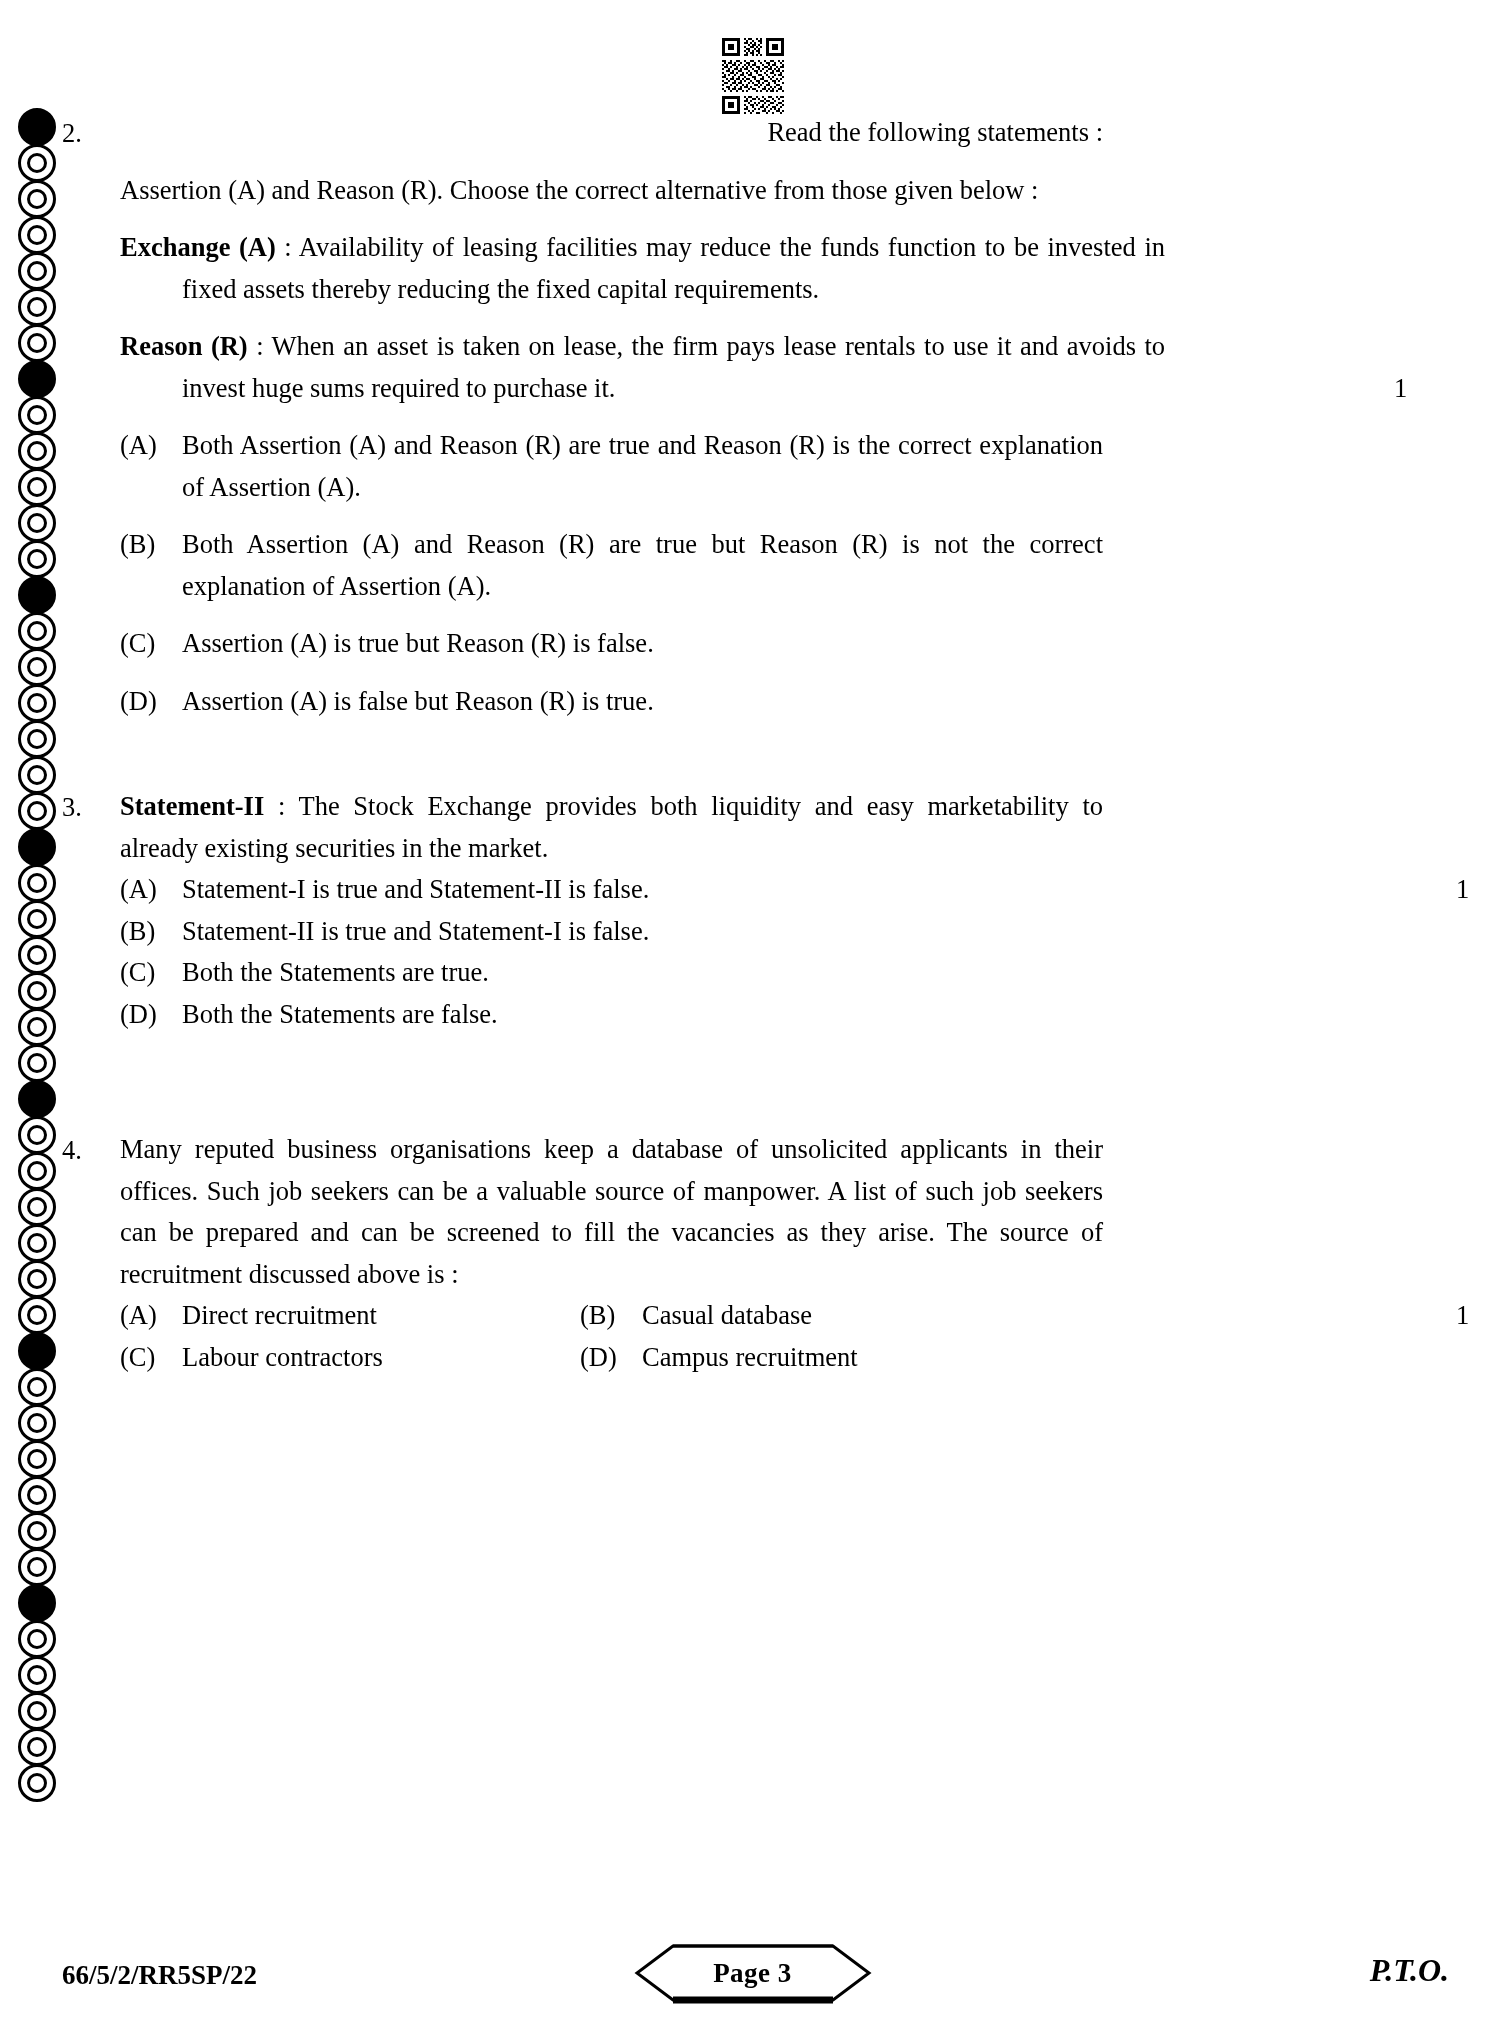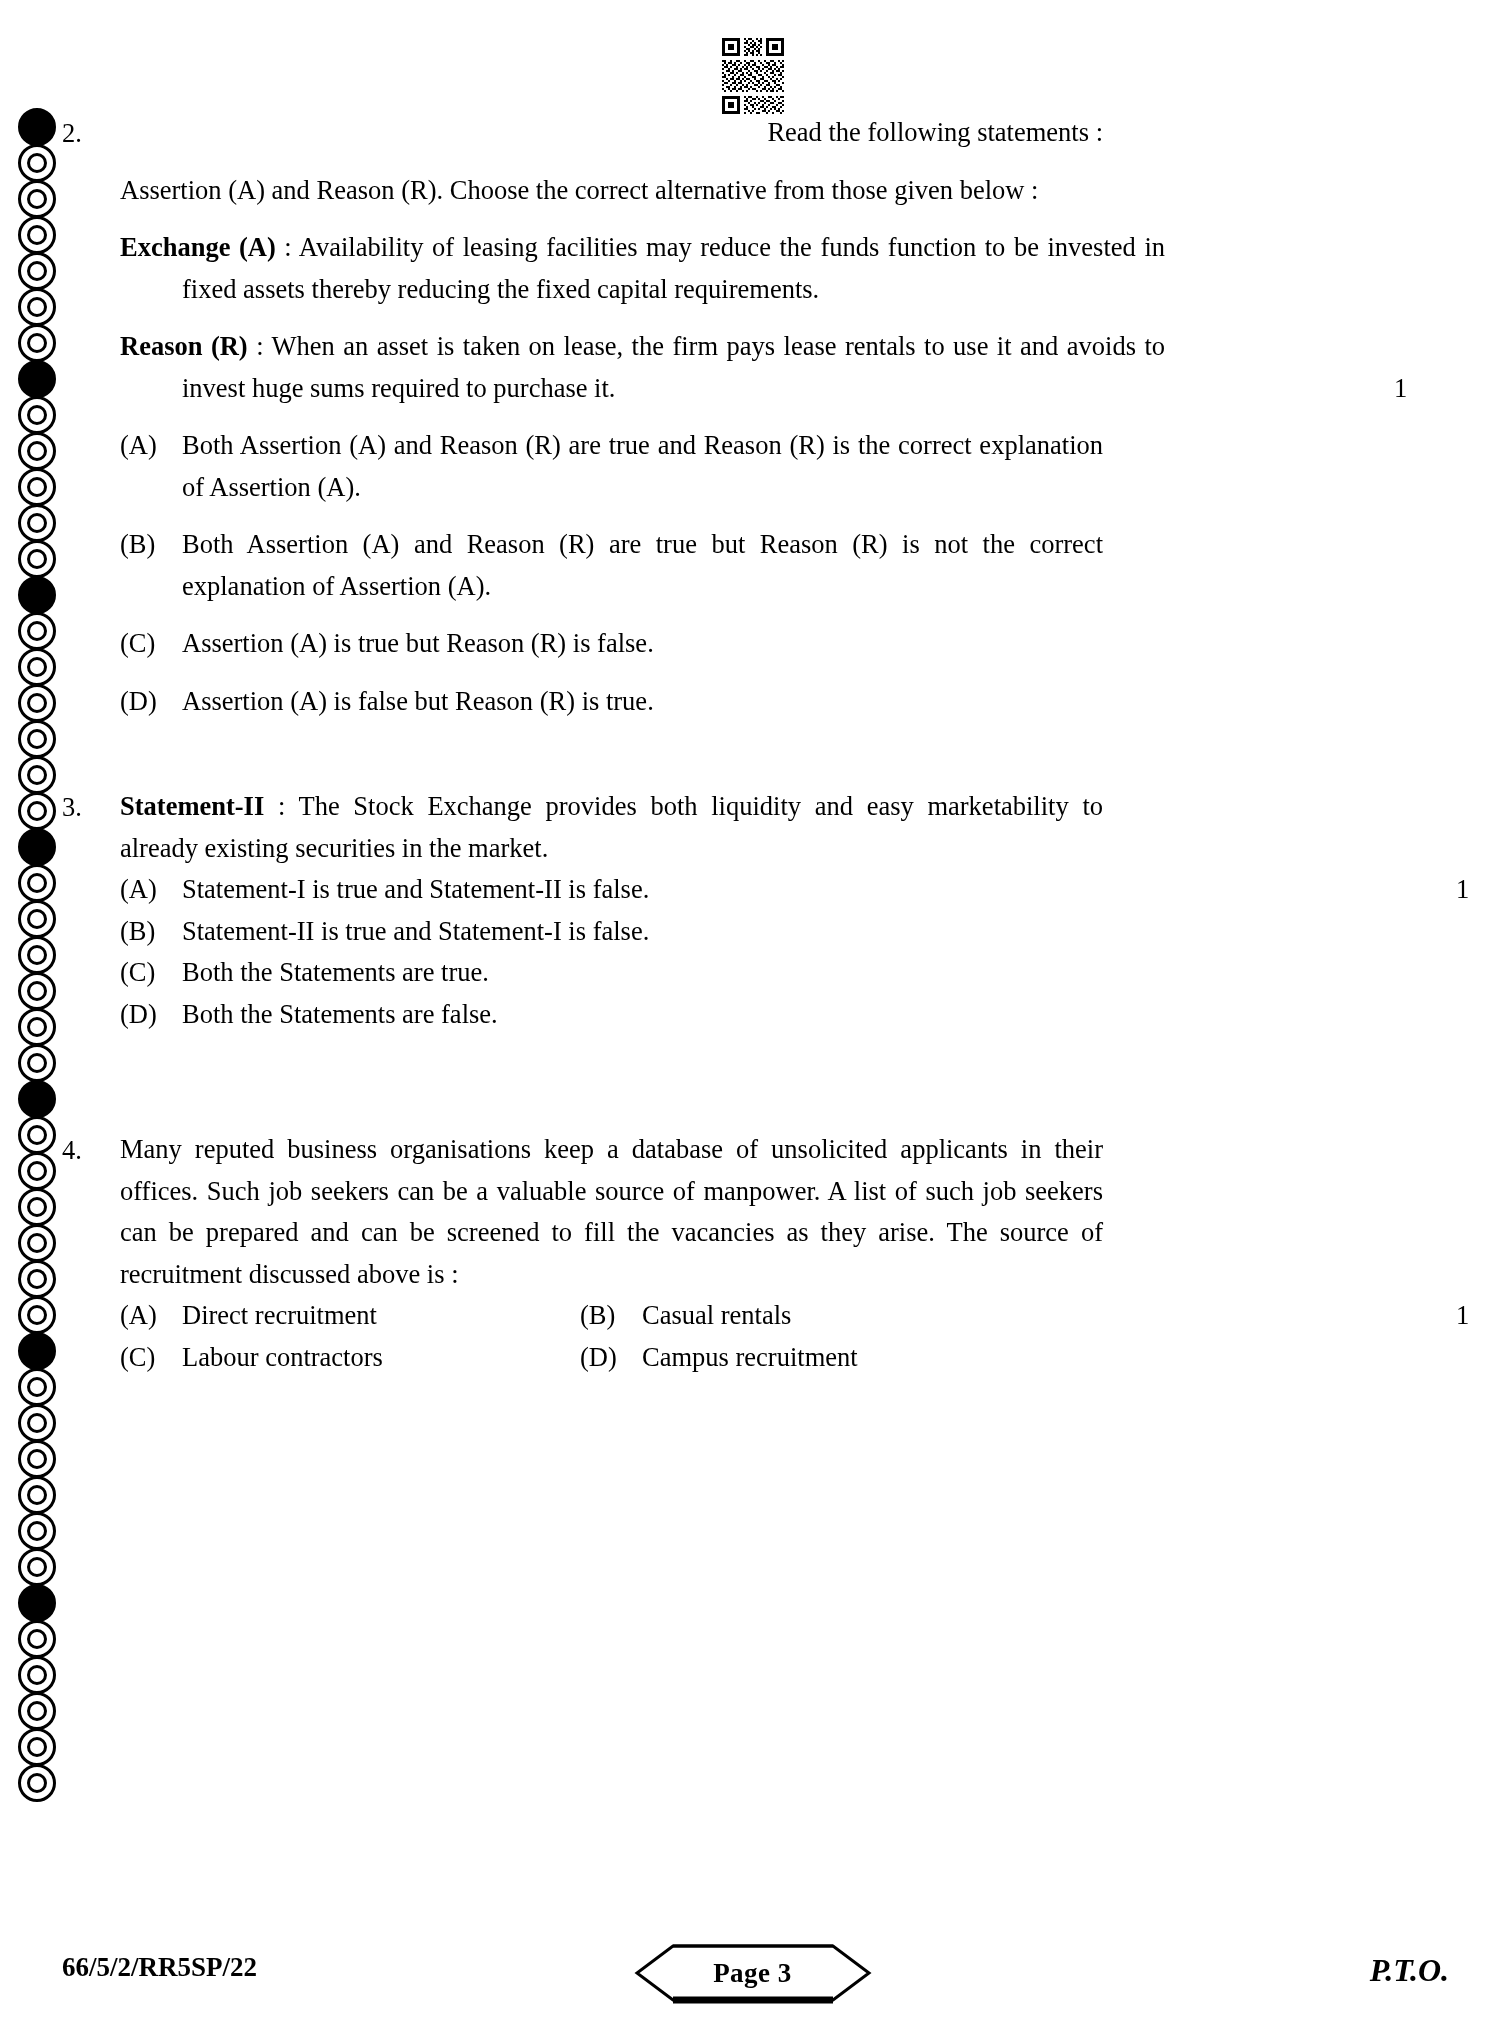--- a/index.html
+++ b/index.html
@@ -169,21 +169,21 @@
   .footer {
     position: absolute;
     left: 0;
     bottom: 26px;
     width: 1505px;
     height: 60px;
   }
   .footer-code {
     position: absolute;
     left: 62px;
-    top: 4px;
+    top: 12px;
     font-size: 27px;
     font-weight: bold;
   }
   .footer-page {
     position: absolute;
     left: 50%;
     transform: translateX(-50%);
     top: -6px;
     width: 240px;
     height: 62px;
@@ -645,21 +645,21 @@
           <span class="mark" style="top:166px;">1</span>
         </p>
 
         <div class="opt2">
           <span class="col a">
             <span class="lbl">(A)</span>
             <span>Direct recruitment</span>
           </span>
           <span class="col">
             <span class="lbl">(B)</span>
-            <span>Casual rentals</span>
+            <span>Casual database</span>
           </span>
         </div>
 
         <div class="opt2">
           <span class="col a">
             <span class="lbl">(C)</span>
             <span>Labour contractors</span>
           </span>
           <span class="col">
             <span class="lbl">(D)</span>

